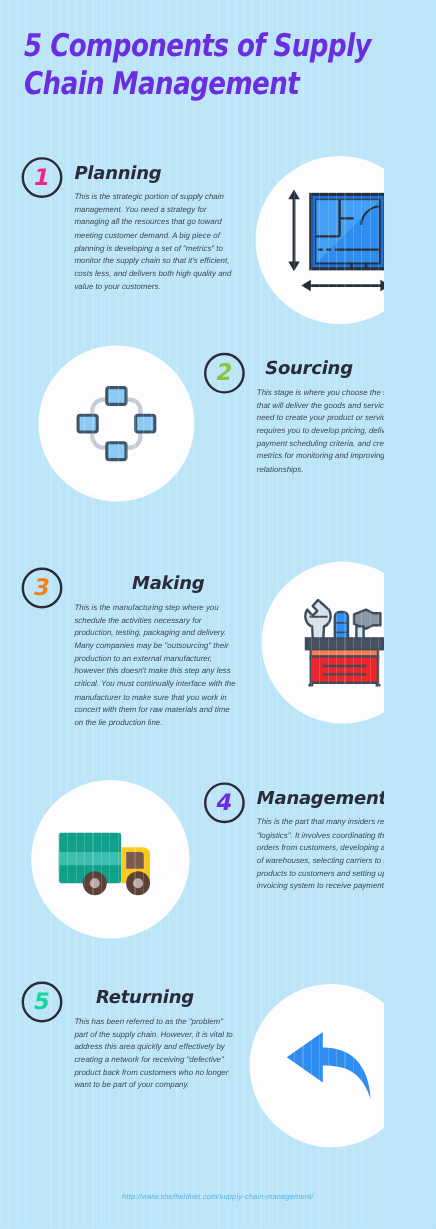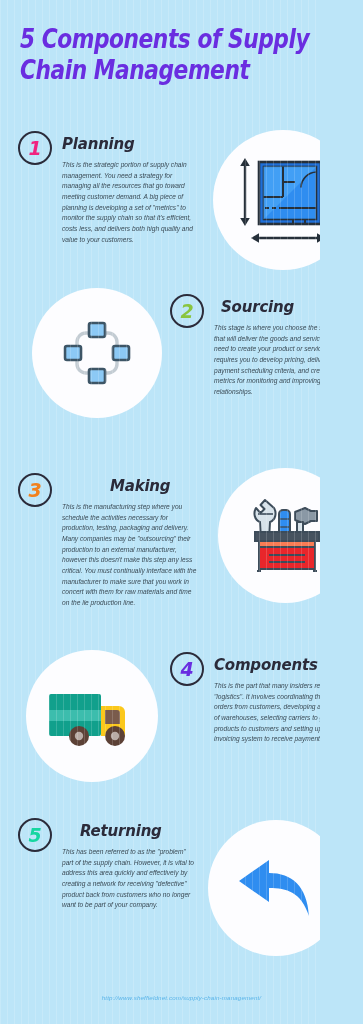--- a/index.html
+++ b/index.html
@@ -232,21 +232,21 @@
       <circle cx="32" cy="48" r="4.2" fill="#b9aca6"></circle>
       <circle cx="68" cy="48" r="10" fill="#5c4136"></circle>
       <circle cx="68" cy="48" r="4.2" fill="#b9aca6"></circle>
     </svg>
   </div>
 
   <div class="section">
     <div class="badge" style="left:170px; top:652px; color:#6a2de0;">
       <span>4</span>
     </div>
-    <div class="head" style="left:214px; top:656px;">Components</div>
+    <div class="head" style="left:214px; top:656px;">Management</div>
     <div class="body" style="left:214px; top:681px; width:133px;">This is the part that many insiders refer to as "logistics". It involves coordinating the receipt orders from customers, developing a network of warehouses, selecting carriers to get the products to customers and setting up an invoicing system to receive payments.</div>
   </div>
 
   <div class="art-circle" style="left:208px; top:820px; width:136px; height:136px;"></div>
   <div class="art" style="left:235px; top:856px; width:82px; height:64px;">
     <svg width="82" height="64" viewBox="0 0 82 64">
       <path d="M34 4 L34 17 C57 17 72 30 74 60 C66 36 52 32 34 32 L34 46 L4 25 Z" fill="#2f8df0"></path>
     </svg>
   </div>
 

